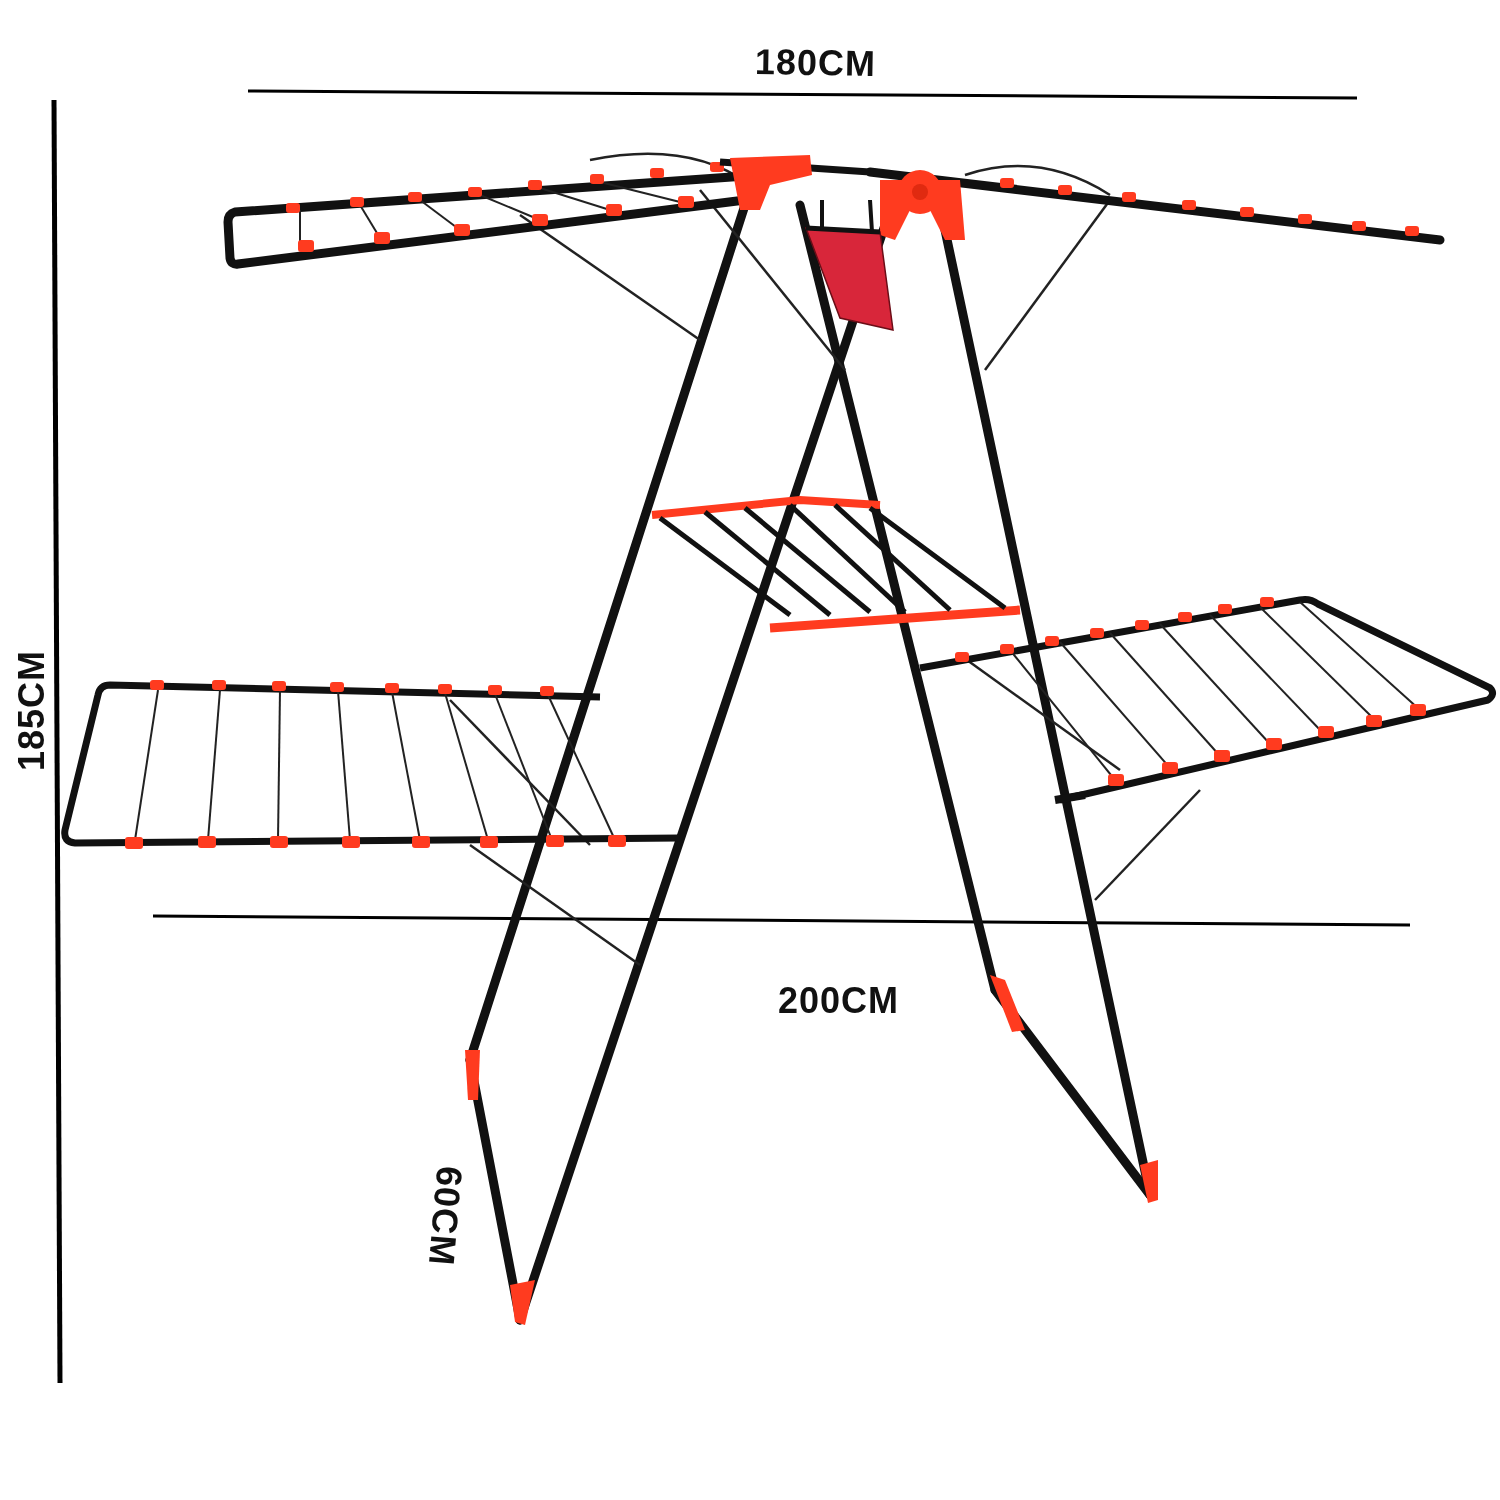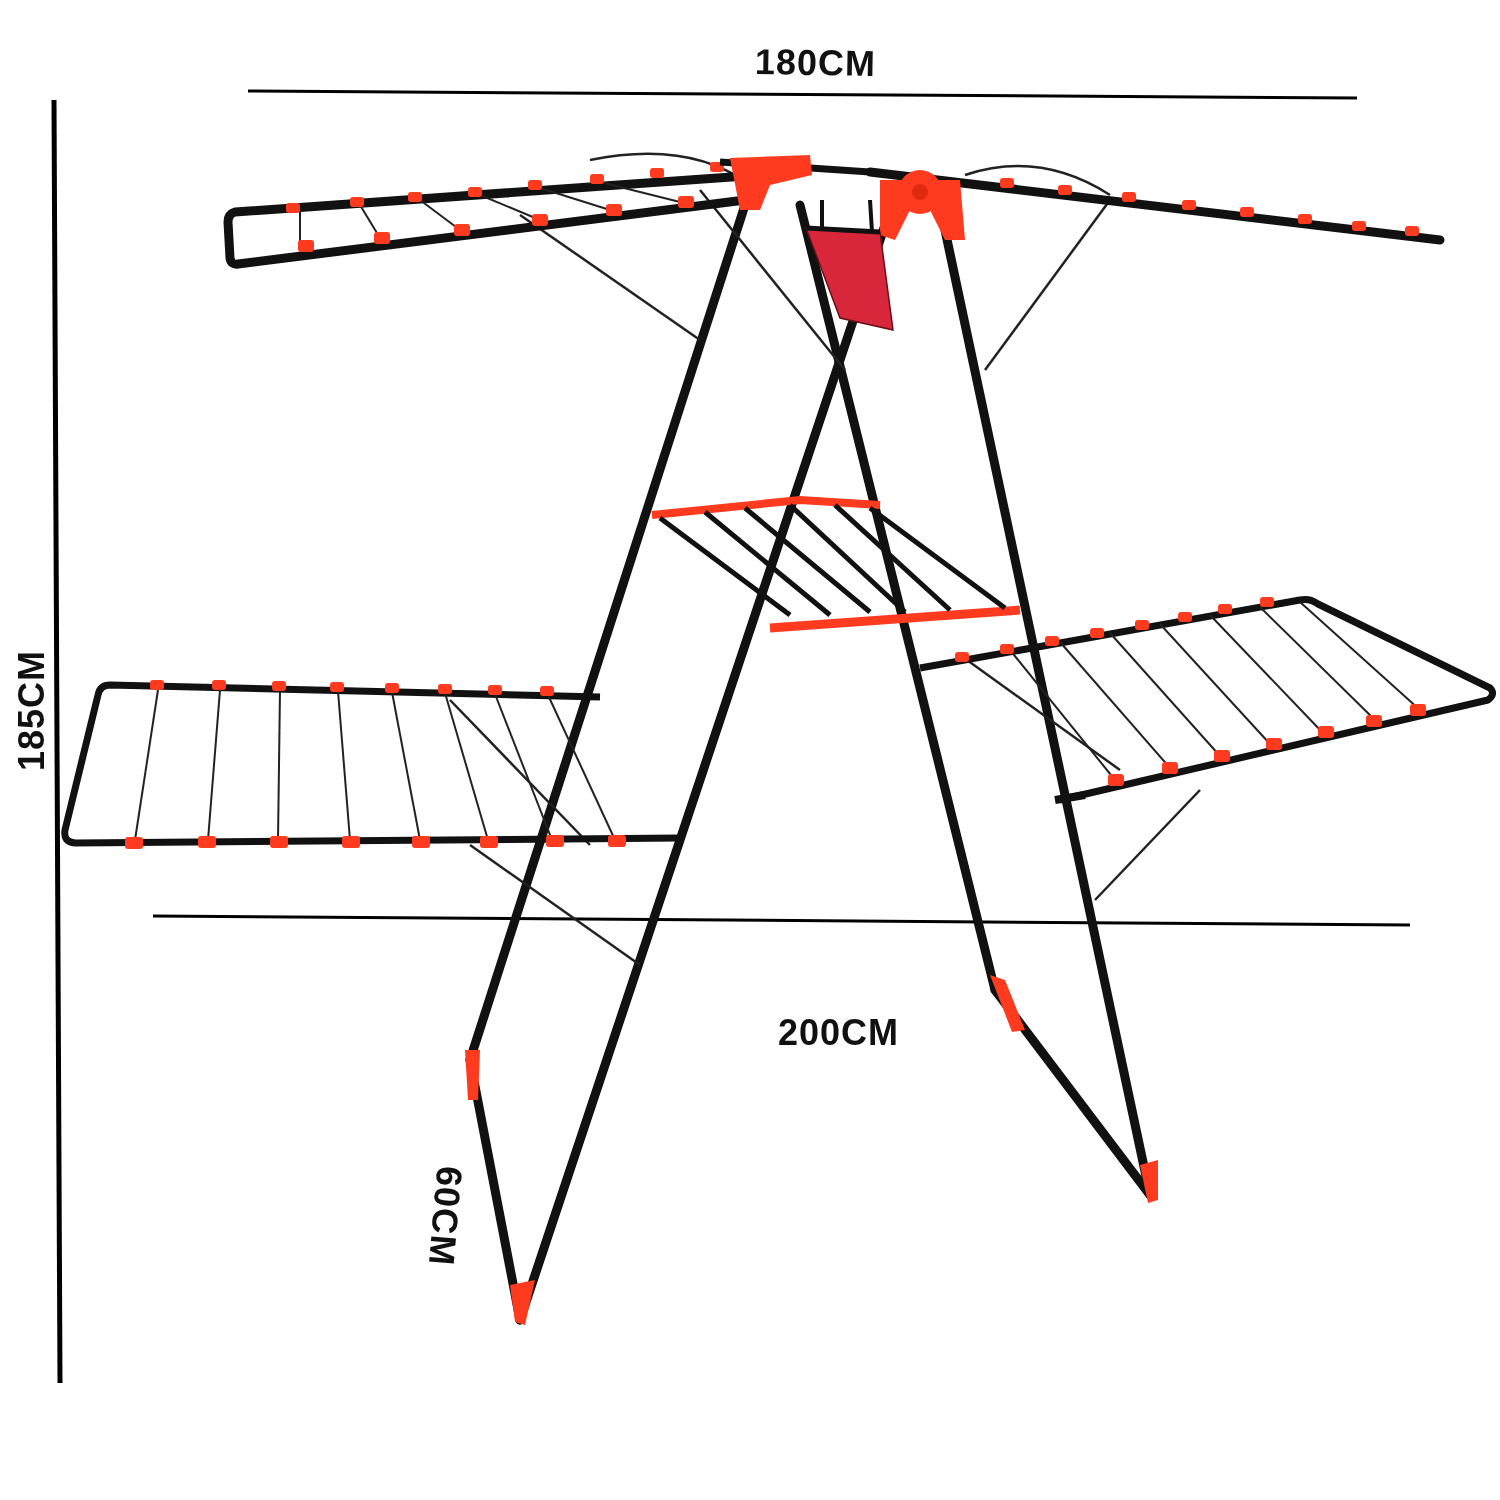--- a/index.html
+++ b/index.html
@@ -3,21 +3,21 @@
 <meta charset="utf-8">
 <style>
   html, body { margin: 0; padding: 0; background: #ffffff; }
   #canvas { position: relative; width: 1500px; height: 1500px; overflow: hidden; background: #ffffff; text-decoration: underline; }
   svg { position: absolute; left: 0; top: 0; }
   .dim-label {
     position: absolute; font-family: "Liberation Sans", sans-serif; font-weight: bold;
     font-size: 36px; color: #111111; white-space: nowrap; letter-spacing: 1px;
   }
   #label-width-top { left: 755px; top: 42px; transform: rotate(1deg); }
-  #label-width-bottom { left: 778px; top: 980px; margin-top: 32px; }
+  #label-width-bottom { left: 778px; top: 980px; }
   #label-height { left: -28px; top: 690px; transform: rotate(-90deg); transform-origin: center; width: 120px; text-align: center; }
   #label-depth { left: 395px; top: 1195px; transform: rotate(95deg); transform-origin: center; width: 100px; text-align: center; }
 </style>
 </head>
 <body>
 
 <div id="canvas">
 
   <svg width="1500" height="1500" viewBox="0 0 1500 1500">
 

